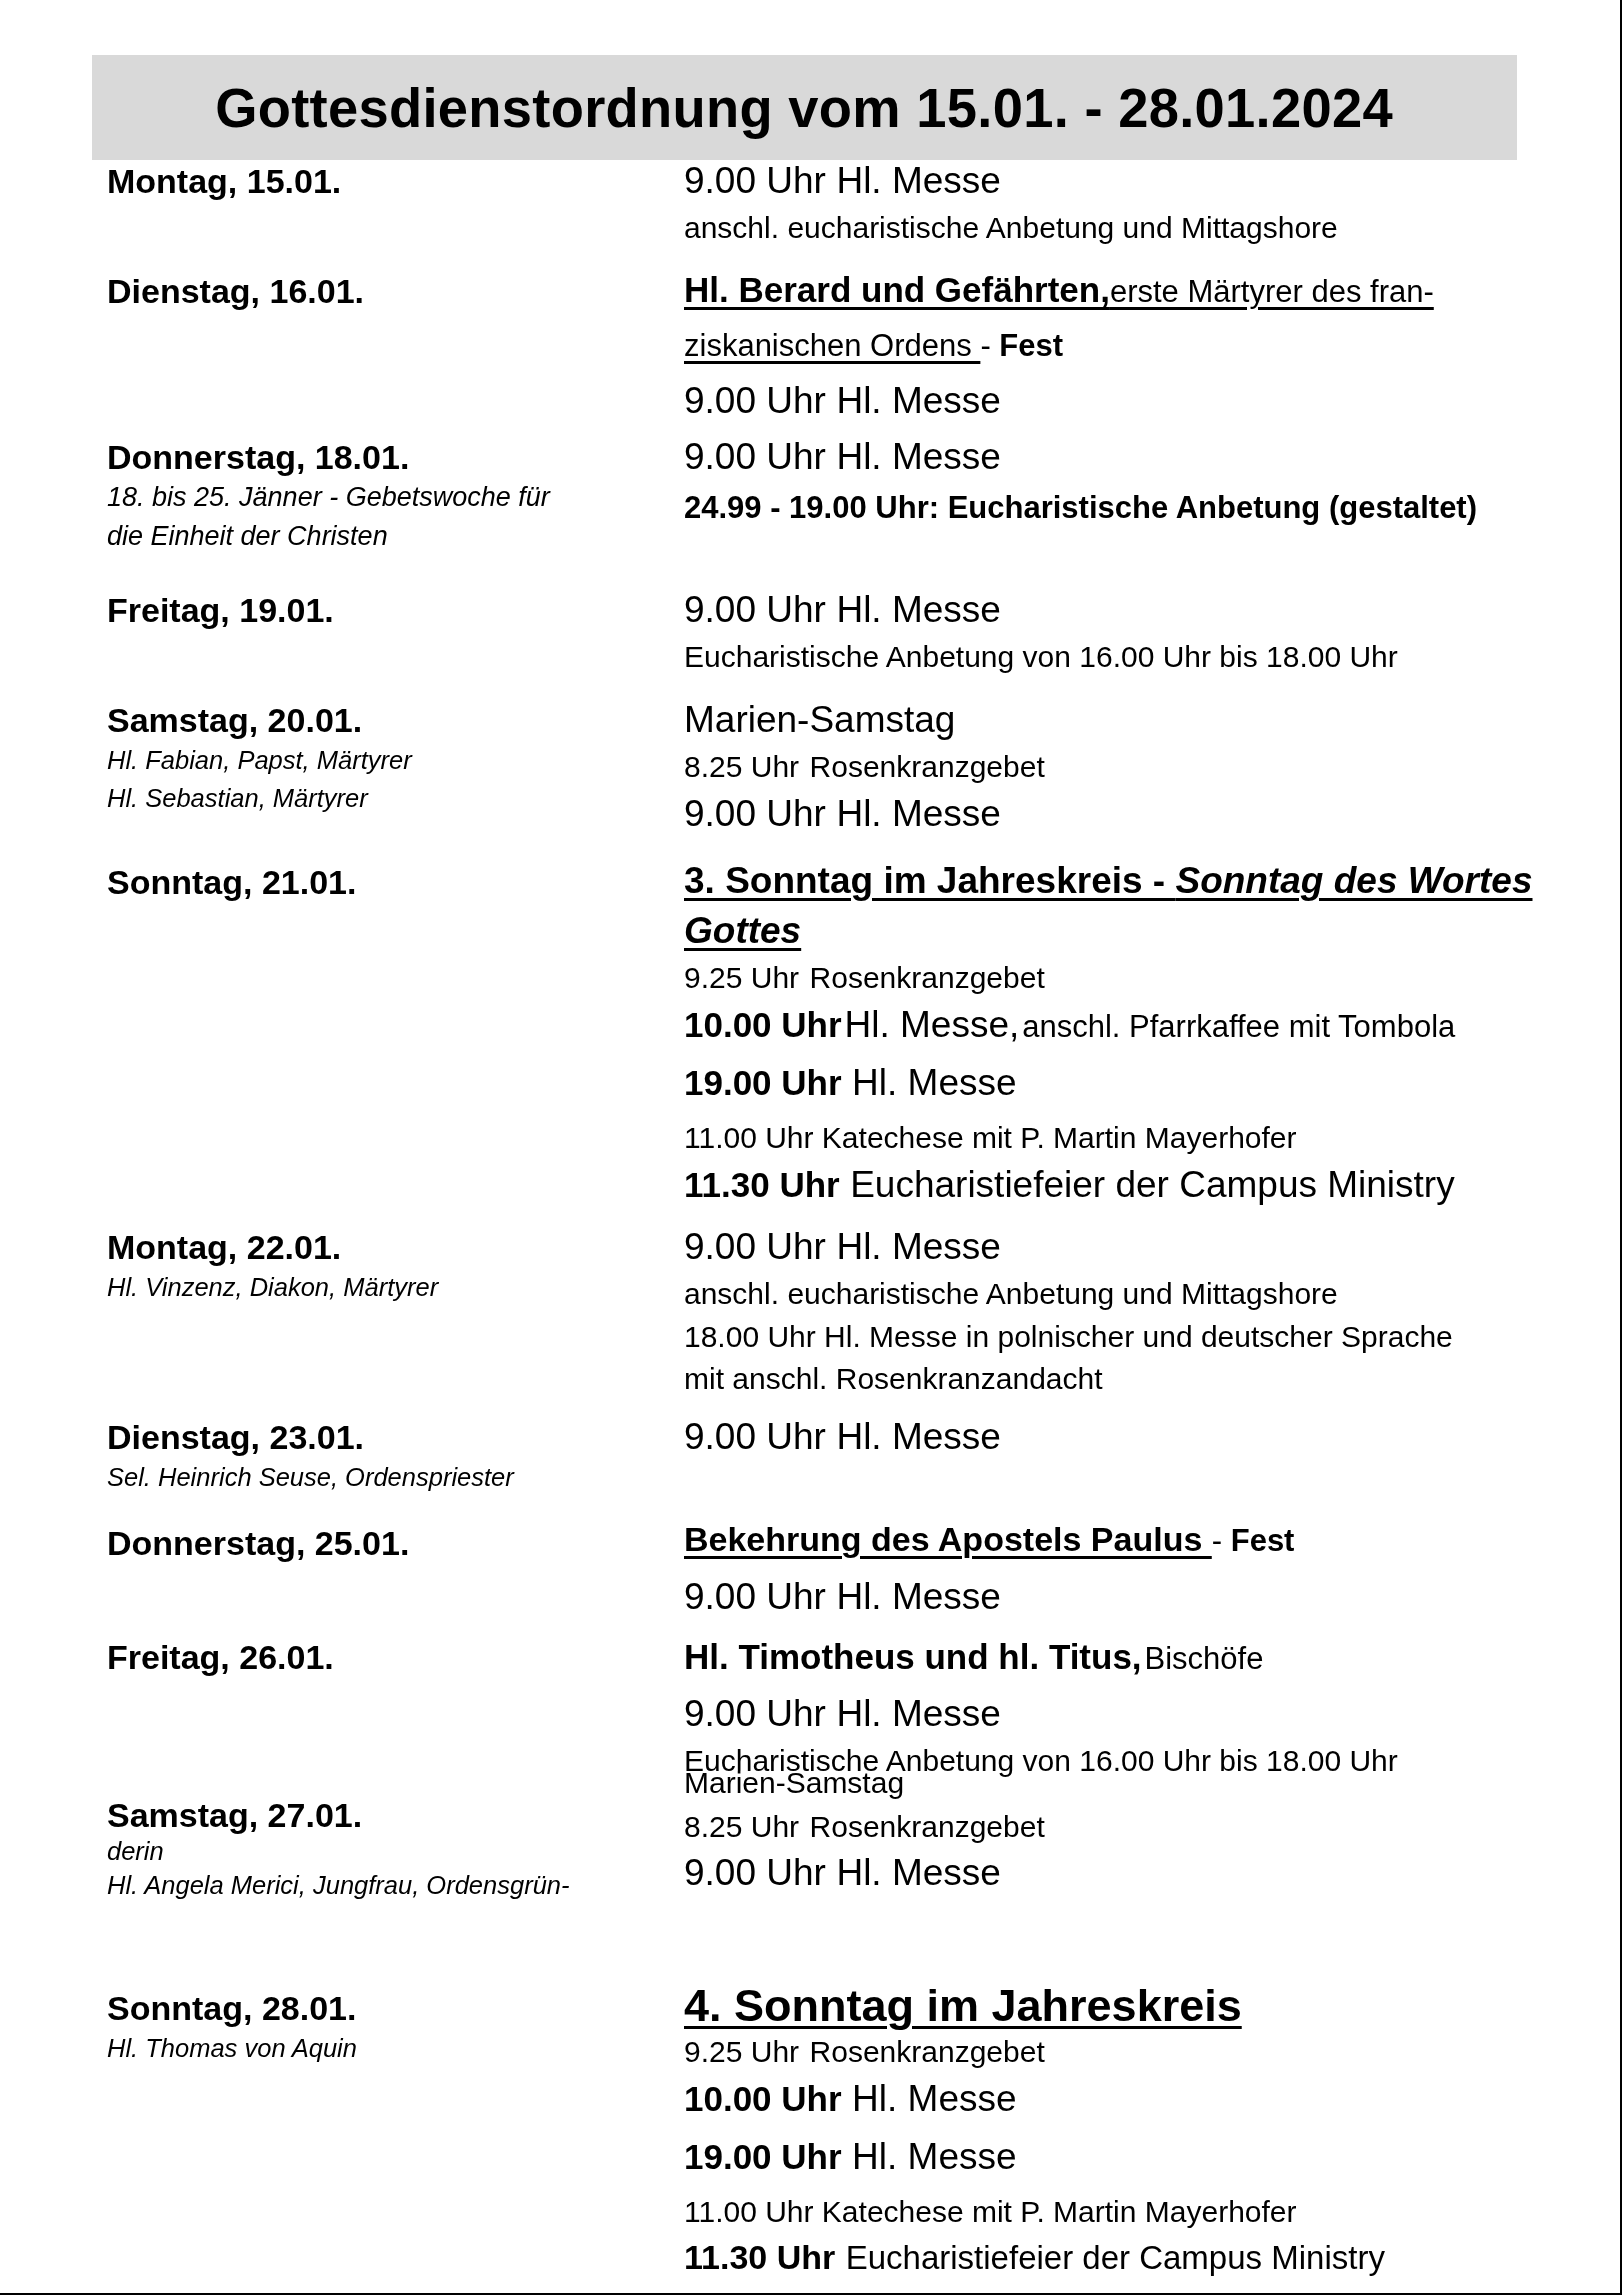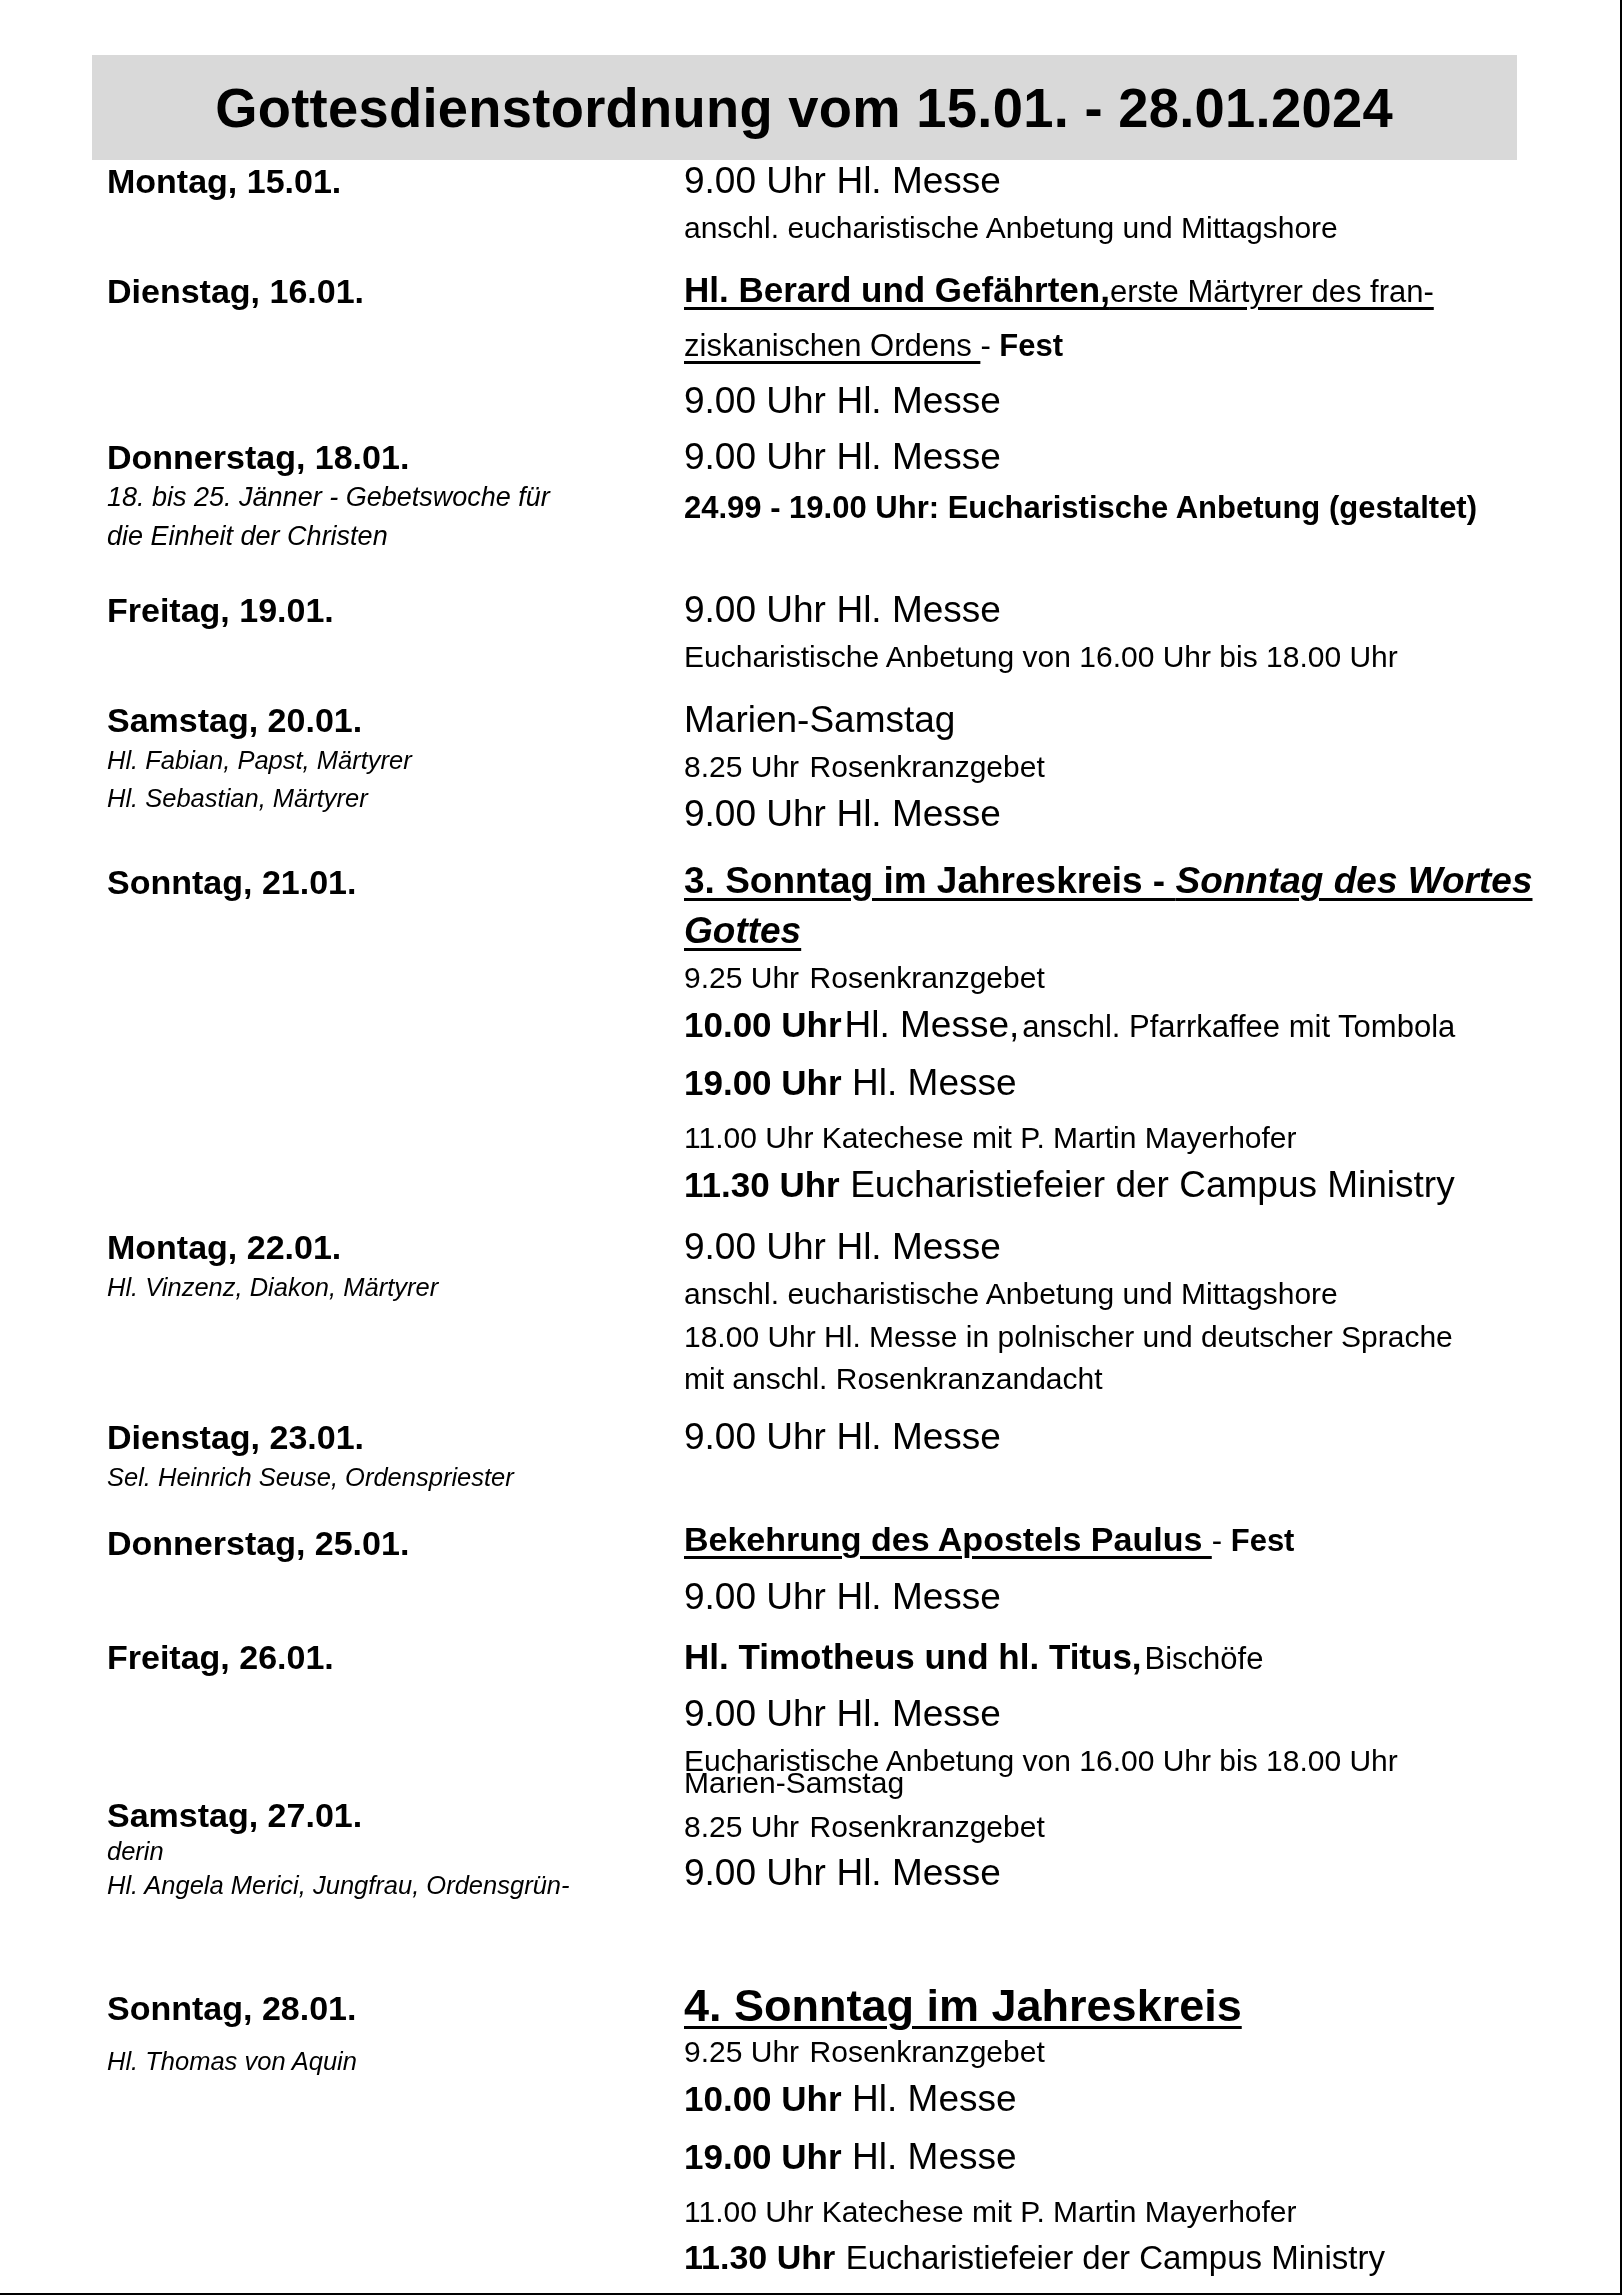--- a/index.html
+++ b/index.html
@@ -178,21 +178,21 @@
   <div class="right" style="top:-33px">
     <div class="l sm">Marien-Samstag</div>
     <div class="l sm"><span>8.25 Uhr</span><span class="sp"></span><span>Rosenkranzgebet</span></div>
     <div class="l big" style="line-height:47px"><span>9.00 Uhr</span><span class="sp"></span><span>Hl. Messe</span></div>
   </div>
 </div>
 
 <div class="row" style="top:1987px">
   <div class="left" style="top:0">
     <div class="day">Sonntag, 28.01.</div>
-    <div class="saint sm" style="margin-top:13px">Hl. Thomas von Aquin</div>
+    <div class="saint sm" style="">Hl. Thomas von Aquin</div>
   </div>
   <div class="right" style="top:-5.2px">
     <div class="l u b" style="font-size:45px;line-height:48px">4. Sonntag im Jahreskreis</div>
     <div class="l sm"><span>9.25 Uhr</span><span class="sp"></span><span>Rosenkranzgebet</span></div>
     <div class="l" style="line-height:50px"><span class="b" style="font-size:35px">10.00 Uhr</span><span class="sp"></span><span style="font-size:37px">Hl. Messe</span></div>
     <div class="l" style="line-height:50px"><span class="b" style="font-size:35px">19.00 Uhr</span><span class="sp"></span><span style="font-size:37px">Hl. Messe</span></div>
     <div class="l sm">11.00 Uhr Katechese mit P. Martin Mayerhofer</div>
     <div class="l" style="line-height:46px"><span class="b" style="font-size:34px">11.30  Uhr</span><span class="sp"></span><span style="font-size:33px">Eucharistiefeier der Campus Ministry</span></div>
   </div>
 </div>

